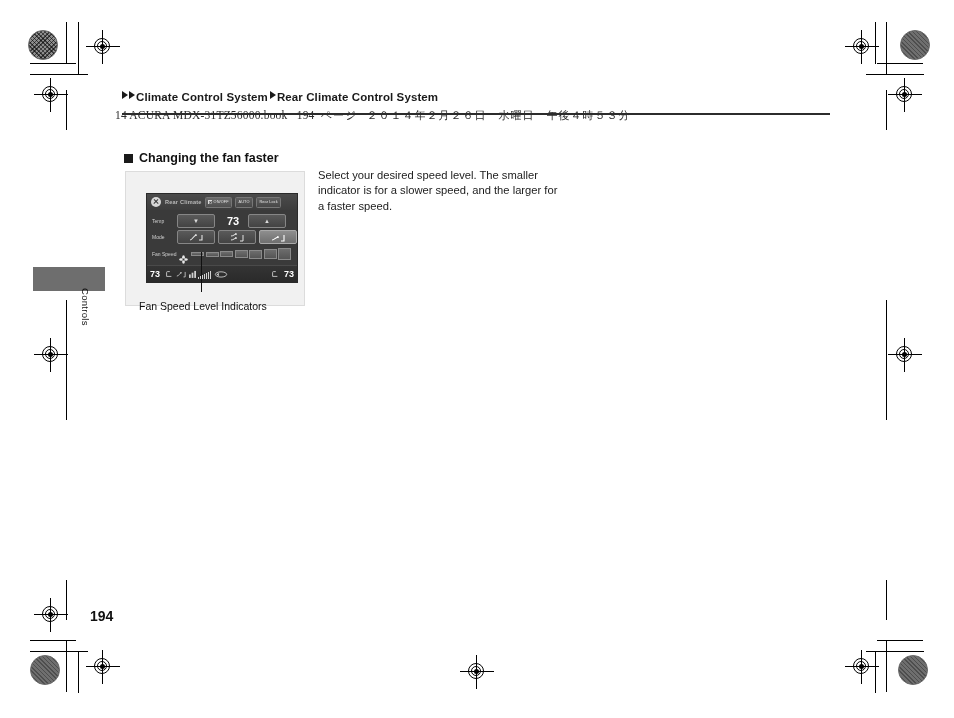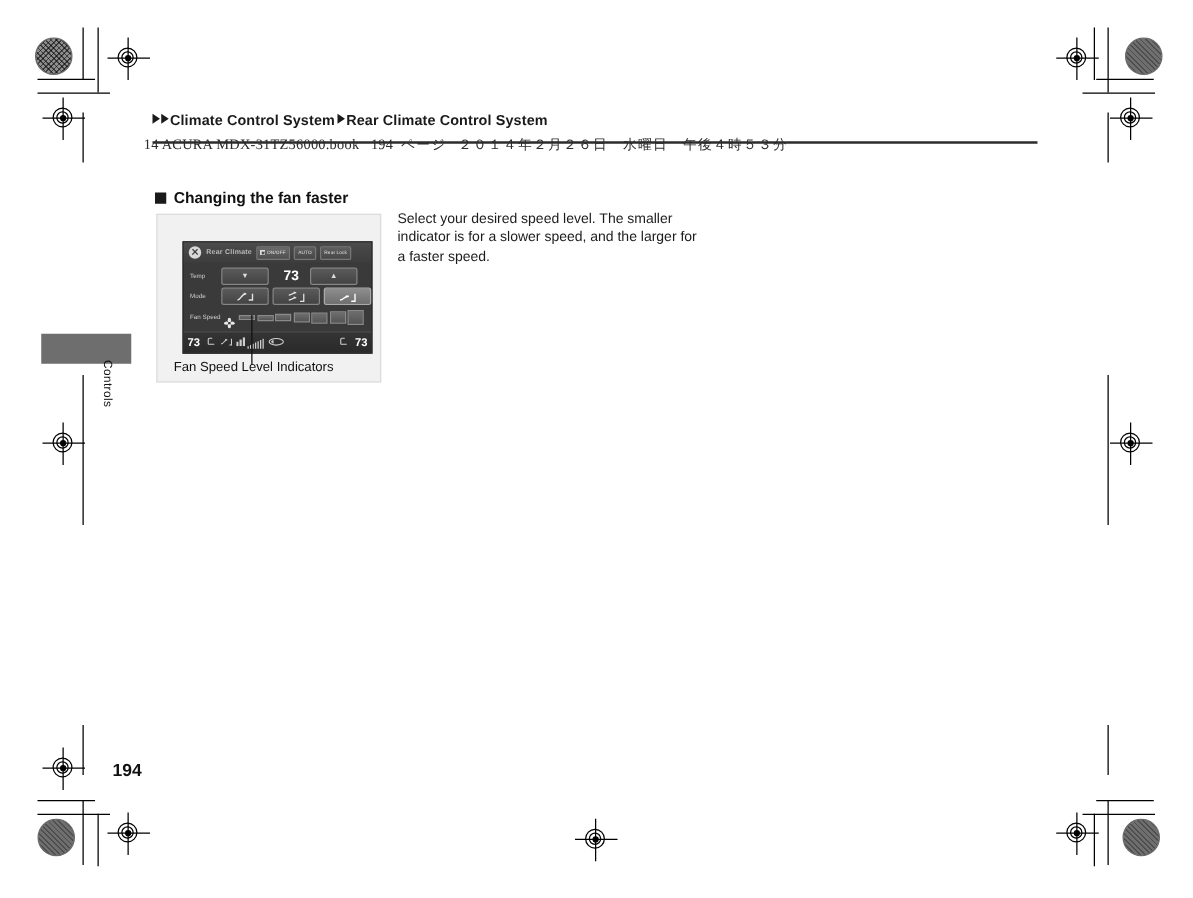--- a/index.html
+++ b/index.html
@@ -46,21 +46,21 @@
 
   
   .sqmark{display:inline-block;width:9px;height:9px;background:#1a1a1a;margin-right:6px;
     position:relative;top:0px;}
   .sechead{left:124px;top:151px;font-size:12.5px;font-weight:bold;color:#111;
     display:flex;align-items:center;}
 
   
   .figbox{left:125px;top:171px;width:180px;height:135px;background:#f1f1f1;
     border:1px solid #dcdcdc;box-sizing:border-box;}
-  .figcap{left:139px;top:288px;width:180px;font-size:10.5px;color:#111;white-space:nowrap;}
+  .figcap{left:139px;top:300px;width:180px;font-size:10.5px;color:#111;white-space:nowrap;}
 
   
   .screen{left:146px;top:193px;width:152px;height:90px;background:#3a3a3a;
     border:1px solid #2a2a2a;box-sizing:border-box;}
 
   .scr-top{position:absolute;left:0;top:0;width:100%;height:16px;
     background:linear-gradient(#4b4b4b,#3d3d3d);display:flex;align-items:center;}
   .xbtn{width:10px;height:10px;border-radius:50%;background:#d8d8d8;margin-left:4px;
     position:relative;flex:0 0 auto;}
   .xbtn:before,.xbtn:after{content:"";position:absolute;left:2px;top:4.4px;width:6px;height:1.3px;background:#3a3a3a;}

